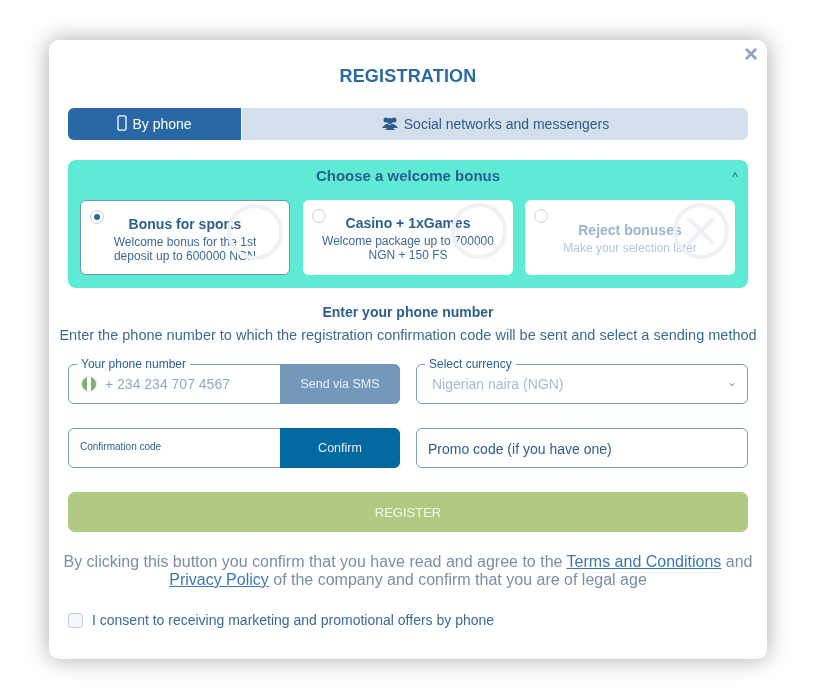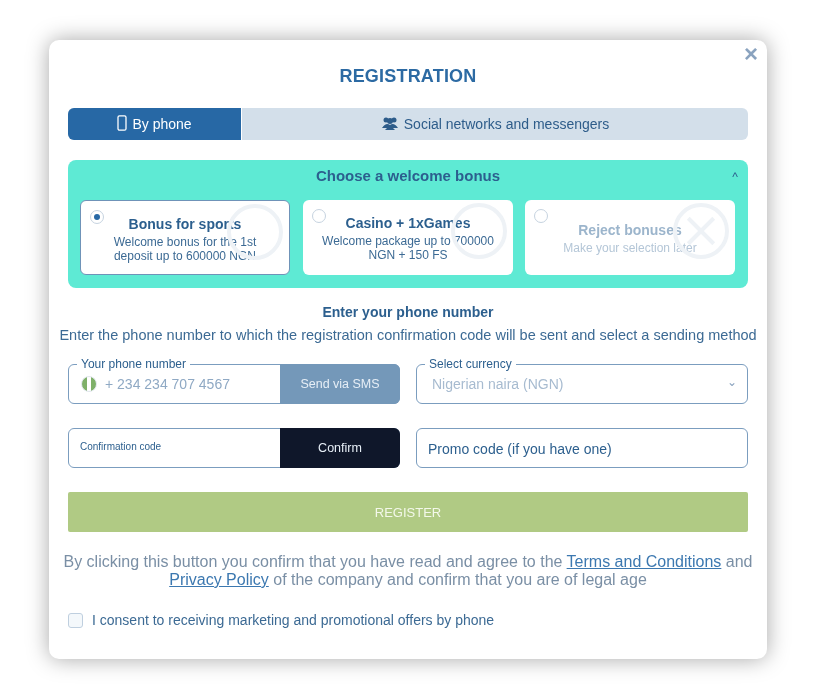--- a/index.html
+++ b/index.html
@@ -39,24 +39,24 @@
   .legend { position: absolute; top: -8px; left: 8px; background: #fff; padding: 0 4px; font-size: 12px; color: #2c5f8e; }
   .phone { left: 19px; top: 324px; width: 332px; }
   .flag { position: absolute; left: 12px; top: 11px; width: 16px; height: 16px; border-radius: 50%; background: linear-gradient(90deg,#7fb069 0 33%,#fff 33% 67%,#7fb069 67%); border: 1px solid #e0e6ec; }
   .phone-val { position: absolute; left: 36px; top: 11px; font-size: 14px; color: #8fa9c4; }
   .sms-btn { position: absolute; right: -1px; top: -1px; width: 120px; height: 40px; background: #7498b9; color: #e6eef6; border-radius: 0 6px 6px 0; font-size: 12.5px; display: flex; align-items: center; justify-content: center; cursor: pointer; }
   .currency { left: 367px; top: 324px; width: 332px; }
   .currency-val { position: absolute; left: 15px; top: 11px; font-size: 14px; color: #a7bbd0; }
   .chev { position: absolute; right: 10px; top: 10px; font-size: 12px; color: #8aa3bf; }
   .confirm { left: 19px; top: 388px; width: 332px; }
   .confirm-ph { position: absolute; left: 11px; top: 12px; font-size: 10px; color: #2c5f8e; }
-  .confirm-btn { position: absolute; right: -1px; top: -1px; width: 120px; height: 40px; background: #0f172a; color: #e6eef6; border-radius: 0 6px 6px 0; font-size: 12.5px; display: flex; align-items: center; justify-content: center; cursor: pointer; }
+  .confirm-btn { position: absolute; right: -1px; top: -1px; width: 120px; height: 40px; background: #0369a1; color: #e6eef6; border-radius: 0 6px 6px 0; font-size: 12.5px; display: flex; align-items: center; justify-content: center; cursor: pointer; }
   .promo { left: 367px; top: 388px; width: 332px; }
   .promo-ph { position: absolute; left: 11px; top: 12px; font-size: 14px; color: #2c5f8e; }
-  .register { position: absolute; left: 19px; top: 452px; width: 680px; height: 40px; border-radius: 2px; background: #b0ca84; color: #f3f8ea; font-size: 13px; display: flex; align-items: center; justify-content: center; cursor: pointer; }
+  .register { position: absolute; left: 19px; top: 452px; width: 680px; height: 40px; border-radius: 7px; background: #b0ca84; color: #f3f8ea; font-size: 13px; display: flex; align-items: center; justify-content: center; cursor: pointer; }
   .terms { position: absolute; left: 10px; right: 10px; top: 513px; text-align: center; font-size: 16px; line-height: 18px; color: #7a8fa5; }
   .terms a { color: #3c78b0; text-decoration: underline; cursor: pointer; }
   .consent { position: absolute; left: 19px; top: 572px; display: flex; align-items: center; gap: 9px; cursor: pointer; }
   .checkbox { width: 15px; height: 15px; border: 1px solid #bfcfdf; border-radius: 3px; background: #f4f8fb; }
   .consent-label { font-size: 14px; color: #3c6a94; }
 </style>
 </head>
 <body>
 
 <div class="modal">

